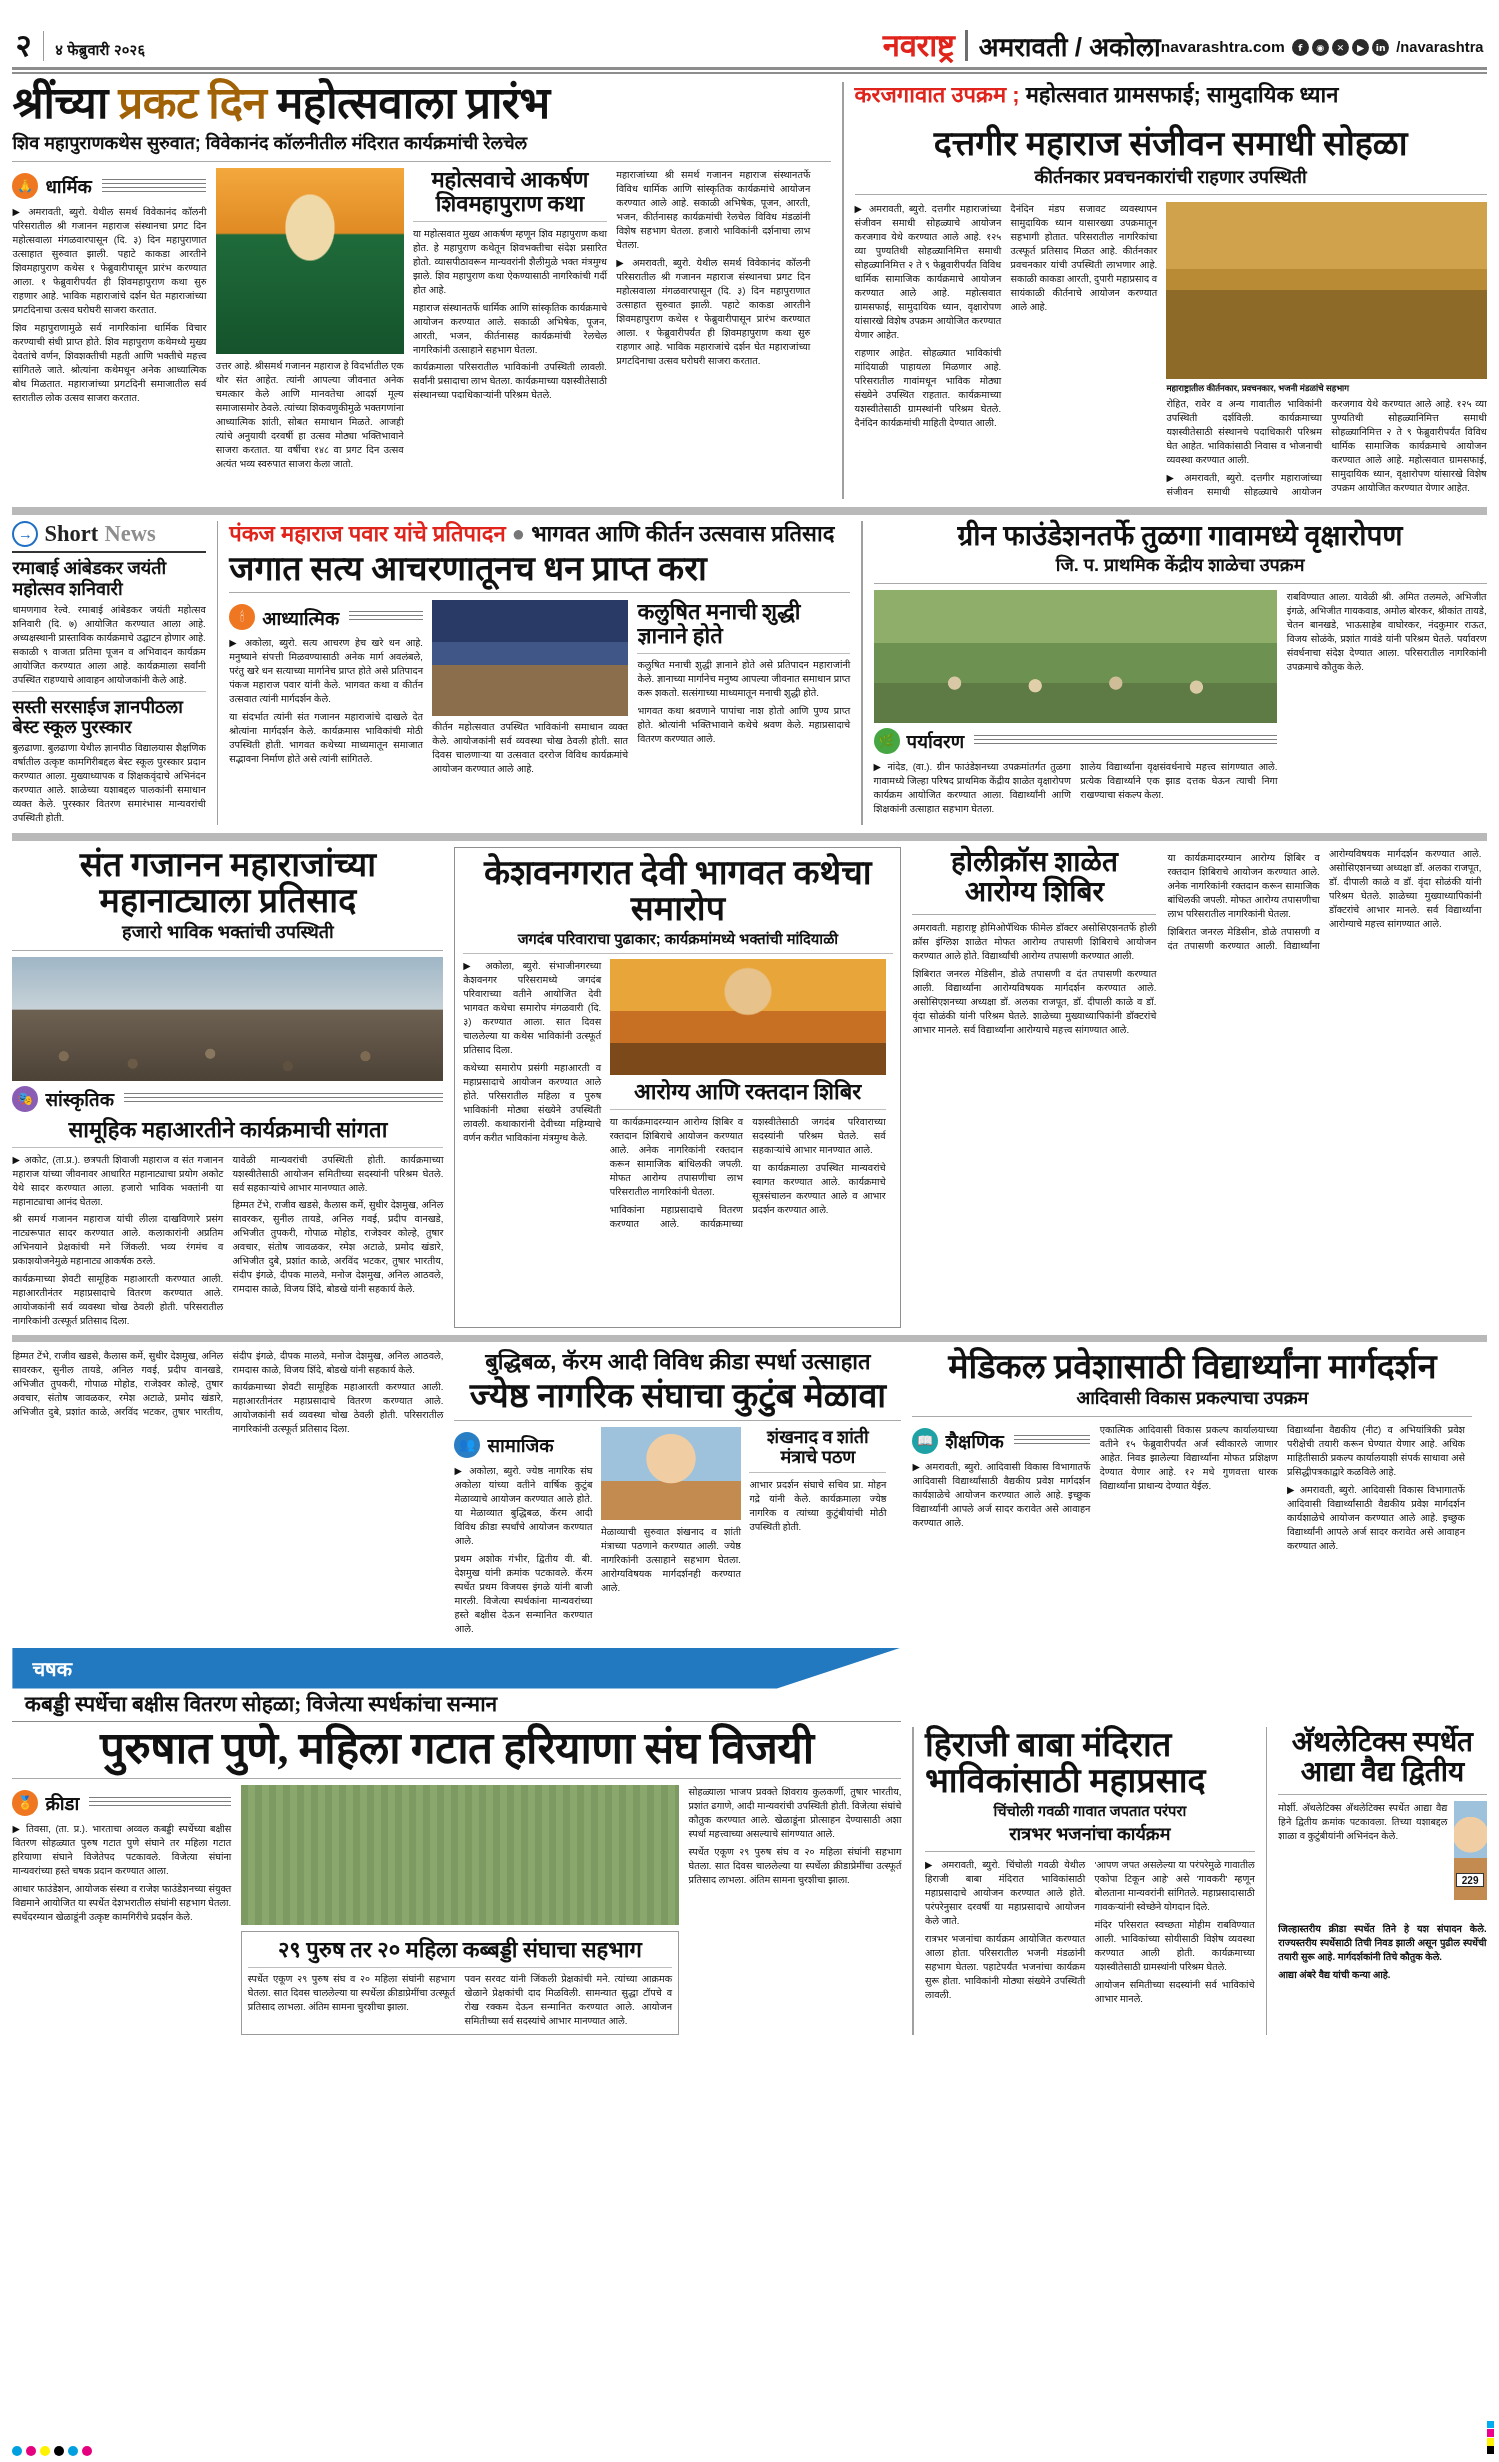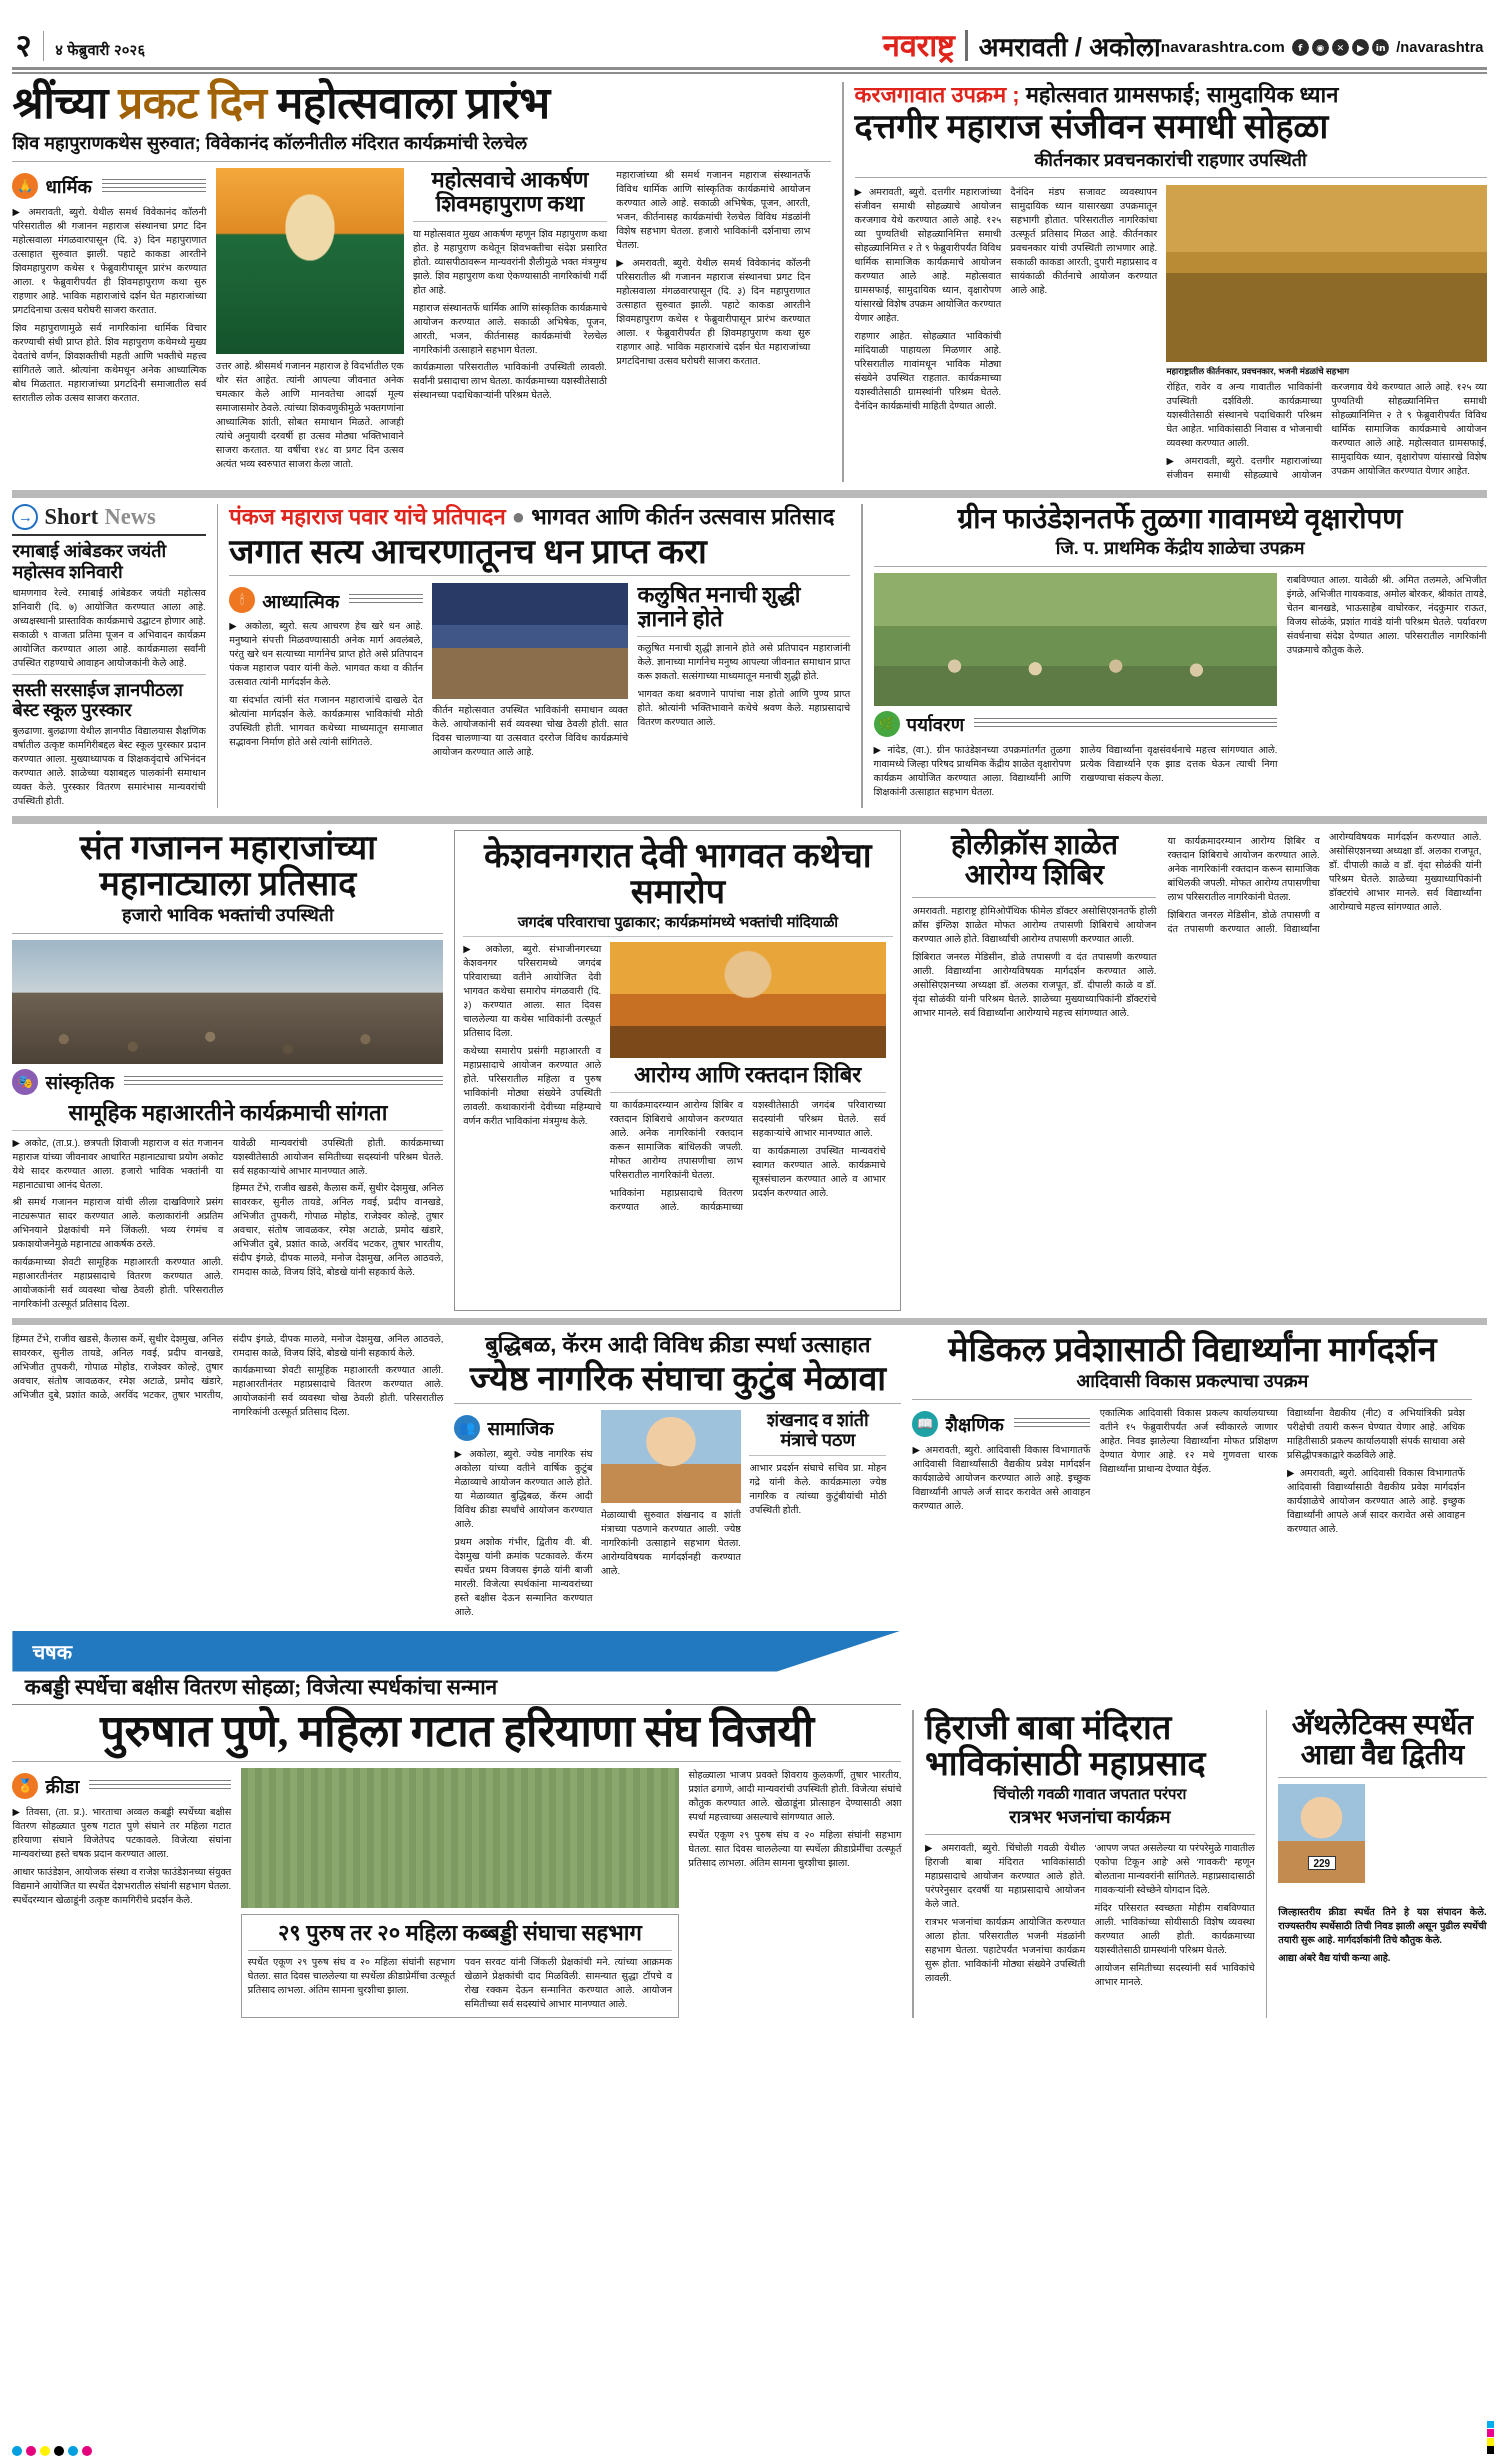--- a/index.html
+++ b/index.html
@@ -205,21 +205,21 @@
         </div>
       </div>
     </div>
 
     <div style="width:1.6px;background:#a0a0a0;"></div>
 
     <div style="width:632px;">
       <div class="kicker">
         <span class="kicker-red" style="background:#fff;">करजगावात उपक्रम ;</span><span> महोत्सवात ग्रामसफाई; सामुदायिक ध्यान</span>
       </div>
-      <div class="hl-lg" style="margin-top:1px;">दत्तगीर महाराज संजीवन समाधी सोहळा</div>
+      <div class="hl-lg" style="margin-top:18px;text-align:center;">दत्तगीर महाराज संजीवन समाधी सोहळा</div>
       <div class="subhl" style="margin-top:4.7px; text-align:center;">कीर्तनकार प्रवचनकारांची राहणार उपस्थिती</div>
       <div class="hr-d"></div>
 
       <div style="display:flex; gap:9.3px;">
         <div style="width:147px;">
           <div class="body-txt">
             <p>▶ अमरावती, ब्युरो. दत्तगीर महाराजांच्या संजीवन समाधी सोहळ्याचे आयोजन करजगाव येथे करण्यात आले आहे. १२५ व्या पुण्यतिथी सोहळ्यानिमित्त समाधी सोहळ्यानिमित्त २ ते ९ फेब्रुवारीपर्यंत विविध धार्मिक सामाजिक कार्यक्रमाचे आयोजन करण्यात आले आहे. महोत्सवात ग्रामसफाई, सामुदायिक ध्यान, वृक्षारोपण यांसारखे विशेष उपक्रम आयोजित करण्यात येणार आहेत.</p>
             <p>राहणार आहेत. सोहळ्यात भाविकांची मांदियाळी पाहायला मिळणार आहे. परिसरातील गावांमधून भाविक मोठ्या संख्येने उपस्थित राहतात. कार्यक्रमाच्या यशस्वीतेसाठी ग्रामस्थांनी परिश्रम घेतले. दैनंदिन कार्यक्रमांची माहिती देण्यात आली.</p>
           </div>
         </div>
@@ -539,20 +539,25 @@
         <p>आयोजन समितीच्या सदस्यांनी सर्व भाविकांचे आभार मानले.</p>
       </div>
     </div>
 
     <div style="width:1.6px;background:#a0a0a0;"></div>
 
     <div style="width:211px;">
       <div class="hl-md" style="text-align:center;">अ‍ॅथलेटिक्स स्पर्धेत आद्या वैद्य द्वितीय</div>
       <div class="hr-d"></div>
       <div style="display:flex; gap:6.2px;">
+        <div style="flex:1 1 auto;">
+          <div class="body-txt">
+            <p>मोर्शी. अ‍ॅथलेटिक्स अ‍ॅथलेटिक्स स्पर्धेत आद्या वैद्य हिने द्वितीय क्रमांक पटकावला. तिच्या यशाबद्दल शाळा व कुटुंबीयांनी अभिनंदन केले.</p>
+          </div>
+        </div>
         <div style="width:87px;">
           <div class="ph portrait" style="height:99px;position:relative;">
             <div style="position:absolute;left:50%;transform:translateX(-50%);bottom:12.4px;background:#fff;color:#111;font-size:10px;font-weight:800;padding:0.8px 4.7px;border:0.8px solid #333;">229</div>
           </div>
         </div>
       </div>
       <div class="body-txt" style="margin-top:22px;font-weight:bold;">
         <p>जिल्हास्तरीय क्रीडा स्पर्धेत तिने हे यश संपादन केले. राज्यस्तरीय स्पर्धेसाठी तिची निवड झाली असून पुढील स्पर्धेची तयारी सुरू आहे. मार्गदर्शकांनी तिचे कौतुक केले.</p>
         <p>आद्या अंबरे वैद्य यांची कन्या आहे.</p>
       </div>

